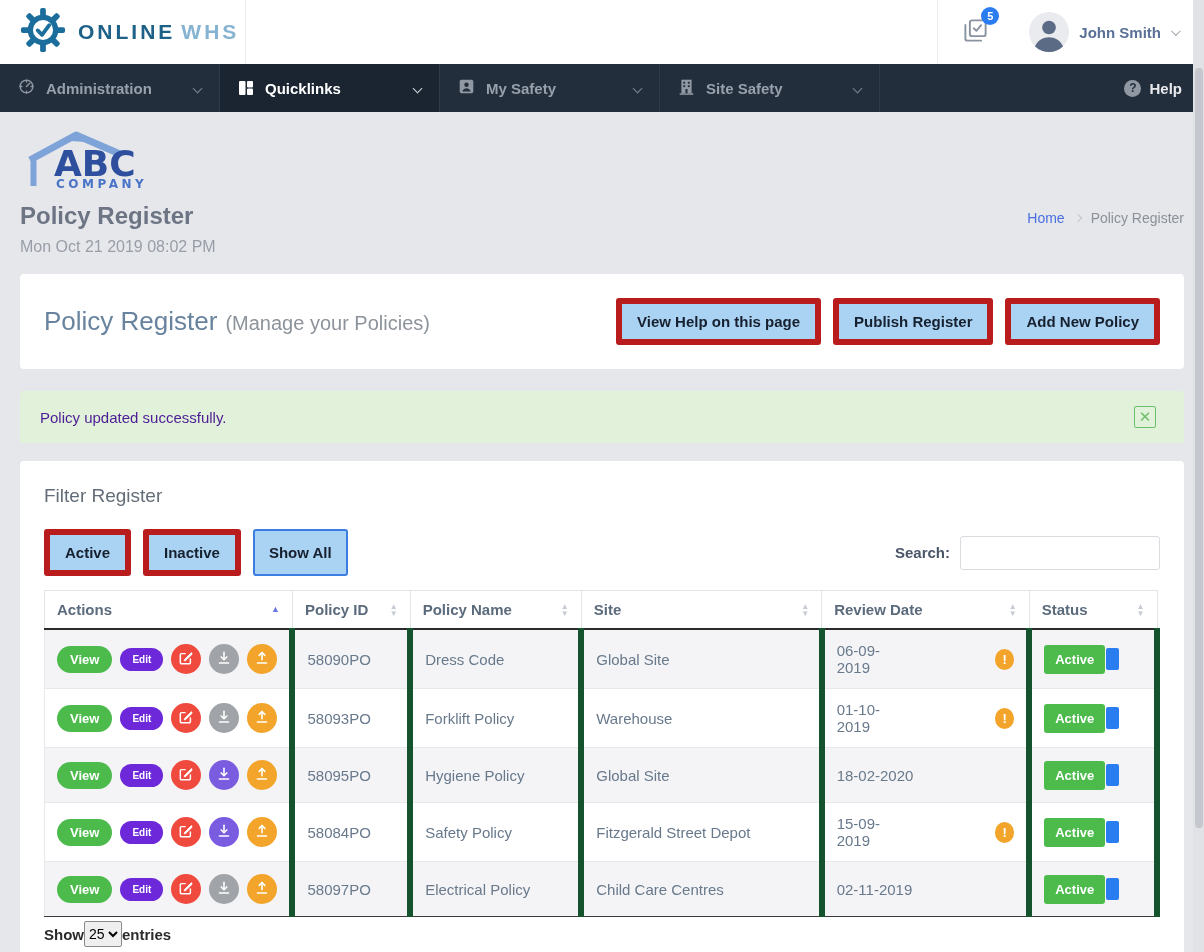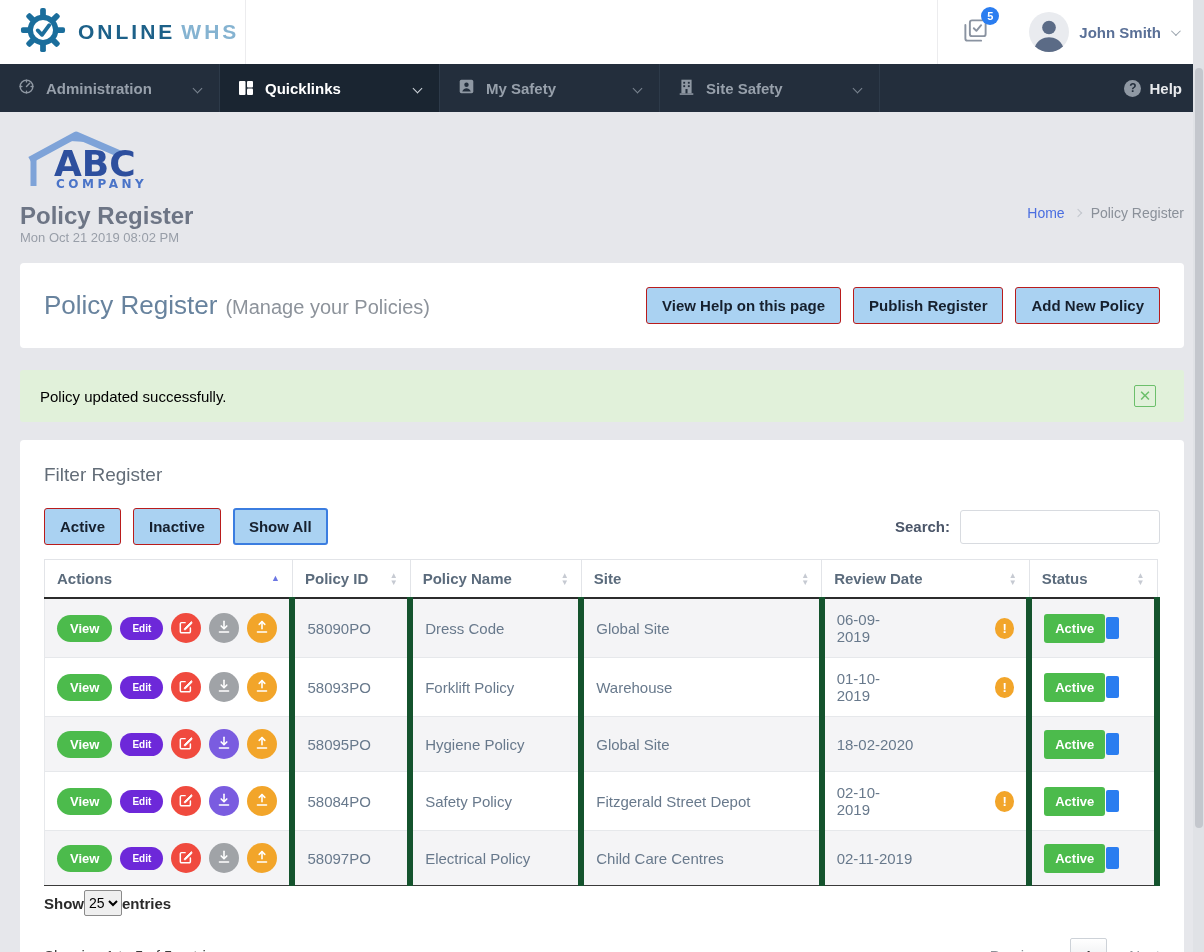--- a/index.html
+++ b/index.html
@@ -30,38 +30,38 @@
   .nav-item.active { background:#1a2531; color:#ffffff; }
   .nav-help { margin-left:auto; display:flex; align-items:center; gap:8px; padding:0 22px; color:#e7e9ec; font-size:15px; font-weight:600; cursor:pointer; }
   .q-icon { width:16px; height:16px; }
   .help-circle { width:17px; height:17px; border-radius:50%; background:#8f98a3; color:#232e3c; font-weight:800; font-size:12px;
     display:flex; align-items:center; justify-content:center; }
 
   
   .page-content { padding:16px 20px 0 20px; }
   .page-head { display:flex; justify-content:space-between; }
   .page-title { color:#6d7585; font-size:24px; font-weight:700; margin-top:6px; }
-  .page-date { color:#989ea8; font-size:13px; margin-top:0; }
+  .page-date { color:#989ea8; font-size:16px; margin-top:8px; }
   .breadcrumb { display:flex; align-items:center; gap:10px; font-size:14px; margin-top:52px; }
   .bc-home { color:#4a6ee0; cursor:pointer; }
   .bc-sep { width:6px; height:6px; border-right:1.5px solid #c2c6cc; border-bottom:1.5px solid #c2c6cc; transform:rotate(-45deg); }
   .bc-current { color:#8a9099; }
 
   .panel { background:#ffffff; border-radius:4px; margin-top:18px; padding:24px; }
   .panel-head { display:flex; align-items:center; justify-content:space-between; }
   .panel-title-wrap { display:flex; align-items:baseline; gap:8px; }
   .panel-title { color:#68839e; font-size:26px; font-weight:500; }
   .panel-subtitle { color:#8d939b; font-size:20px; }
   .btn-row { display:flex; gap:12px; }
-  .btn-lblue { background:#aad2f2; border:1px solid #b91c1c; border-radius:3px; color:#16202e; font-weight:700;
+  .btn-lblue { background:#aad2f2; border:6px solid #b91c1c; border-radius:3px; color:#16202e; font-weight:700;
     font-size:15px; padding:9px 15px; cursor:pointer; font-family:inherit; }
   .btn-lblue.focused { border:2px solid #3b7de0; padding:8px 14px; }
 
   .alert { margin-top:22px; background:#e1f1da; border-radius:3px; padding:15px 20px; display:flex; align-items:center; justify-content:space-between; }
-  .alert-text { color:#000000; font-size:15px; }
+  .alert-text { color:#4c1d95; font-size:15px; }
   .alert-close { width:22px; height:22px; border:1.6px solid #6cbf6b; border-radius:2px; color:#6cbf6b; font-size:15px;
     display:flex; align-items:center; justify-content:center; cursor:pointer; margin-right:8px; }
 
   .filter-title { color:#636d78; font-size:19px; }
   .filter-row { display:flex; align-items:center; justify-content:space-between; margin-top:22px; }
   .search-wrap { display:flex; align-items:center; gap:10px; }
   .search-label { color:#4a5568; font-size:15px; font-weight:700; }
   .search-input { width:200px; height:34px; border:1px solid #d8dbe0; border-radius:3px; font-size:14px; padding:0 8px; }
 
   
@@ -485,21 +485,21 @@
                       <path d="M2.8 13.8h10.4"></path>
                     </svg></span>
                 </button>
               </div>
             </td>
             <td>58084PO</td>
             <td>Safety Policy</td>
             <td>Fitzgerald Street Depot</td>
             <td>
               <div class="date-cell">
-                <span>02-10-2019</span>
+                <span>15-09-2019</span>
                 <span class="warn">!</span>
               </div>
             </td>
             <td>
               <div class="status-cell">
                 <span class="badge-active">Active</span>
                 <span class="badge-tab"></span>
               </div>
             </td>
           </tr>

